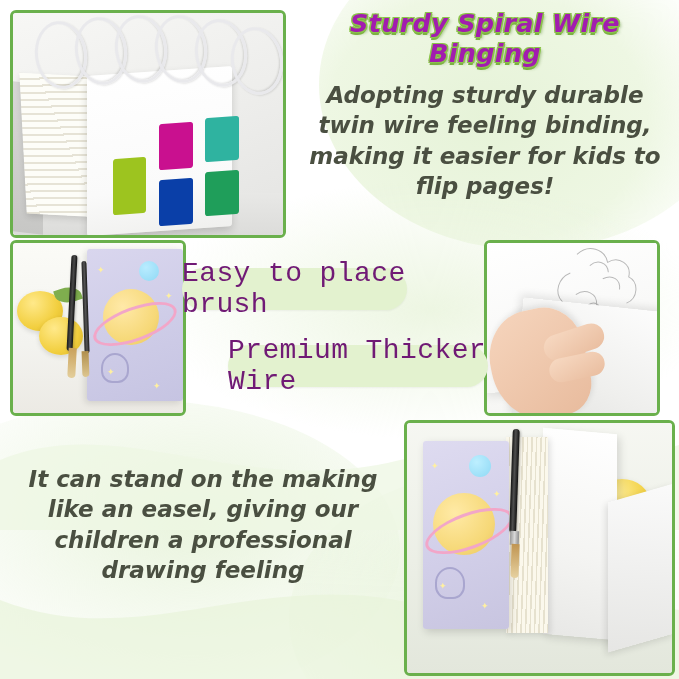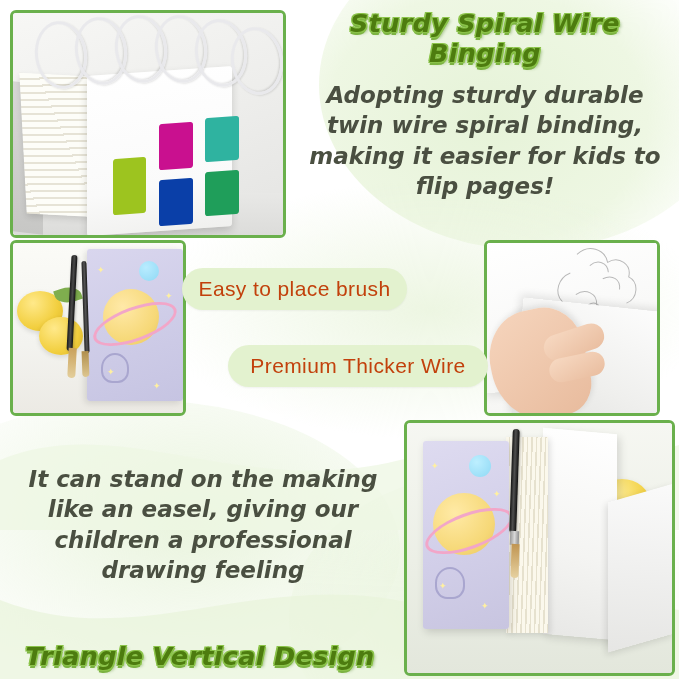--- a/index.html
+++ b/index.html
@@ -67,21 +67,21 @@
     inset: 0;
     overflow: hidden;
   }
 
   
   .heading {
     position: absolute;
     font-family: "DejaVu Sans", sans-serif;
     font-weight: bold;
     font-style: italic;
-    color: #4d7c0f;
+    color: #a21caf;
     letter-spacing: 0.3px;
     text-shadow:
       -1.4px -1.4px 0 #8bc34a,
        1.4px -1.4px 0 #8bc34a,
       -1.4px  1.4px 0 #8bc34a,
        1.4px  1.4px 0 #8bc34a,
        0px  2.6px 0 #7cb342,
        2.4px 2.4px 3px rgba(90,140,50,0.45);
   }
   #title-top {
@@ -119,23 +119,23 @@
   }
 
   
   .pill {
     position: absolute;
     display: flex;
     align-items: center;
     justify-content: center;
     background: #e3f2cf;
     border-radius: 24px;
-    color: #c2410c;
-    font-family: Liberation Sans, sans-serif;
-    font-size: 21px;
+    color: #701a75;
+    font-family: Liberation Mono, monospace;
+    font-size: 28px;
     letter-spacing: 0.4px;
     box-shadow: 0 1px 2px rgba(0,0,0,0.05);
   }
   #pill-brush {
     left: 182px; top: 268px;
     width: 225px; height: 42px;
   }
   #pill-paper {
     left: 228px; top: 345px;
     width: 260px; height: 42px;
@@ -314,21 +314,21 @@
       <div class="p1-ring" style="left:62px;  top:4px;"></div>
       <div class="p1-ring" style="left:102px; top:2px;"></div>
       <div class="p1-ring" style="left:142px; top:2px;"></div>
       <div class="p1-ring" style="left:182px; top:6px;"></div>
       <div class="p1-ring" style="left:218px; top:14px;"></div>
     </div>
   </div>
 
   <div class="heading" id="title-top">Sturdy Spiral Wire Binging</div>
 
-  <div class="body-text" id="para-top">Adopting sturdy durable twin wire spiral binding, making it easier for kids to flip pages!</div>
+  <div class="body-text" id="para-top">Adopting sturdy durable twin wire feeling binding, making it easier for kids to flip pages!</div>
 
   <div class="panel" style="left:10px; top:240px; width:170px; height:170px;">
     <div class="photo">
       <div class="p2-bg"></div>
       <div class="p2-lemon" style="left:4px;  top:48px; width:46px; height:40px;"></div>
       <div class="p2-lemon" style="left:26px; top:74px; width:44px; height:38px;"></div>
       <div class="p2-leaf" style="left:42px; top:44px; width:26px; height:16px; transform:rotate(-18deg);"></div>
 
       <div class="p2-book">
         <div class="p2-planet" style="left:16px; top:40px; width:56px; height:56px; background:radial-gradient(circle at 35% 32%,#ffe9a8,#f6d877 65%,#e8c45e 100%);"></div>
@@ -400,15 +400,14 @@
       </div>
 
       <div class="p4-brush-handle"></div>
       <div class="p4-ferrule"></div>
       <div class="p4-brush-tip"></div>
     </div>
   </div>
 
   <div class="body-text" id="para-bottom">It can stand on the making like an easel, giving our children a professional drawing feeling</div>
 
-  <div class="heading" id="title-bottom">Triangle Vertical Design</div>
 
 </div>
 
 </body></html>

